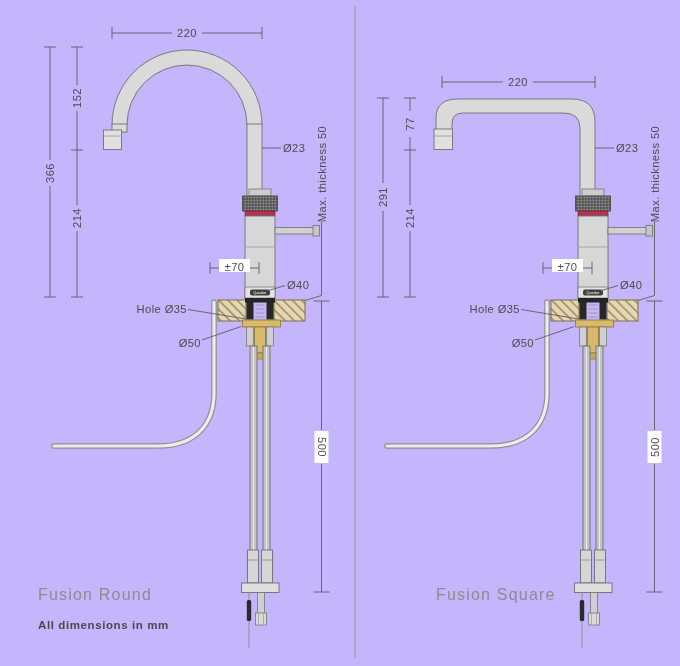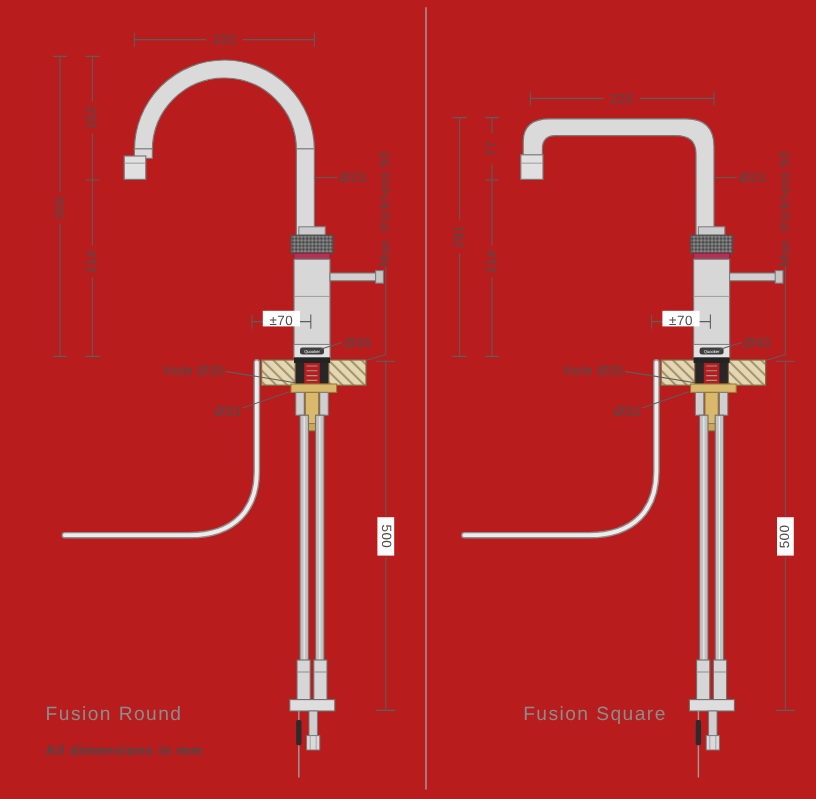--- a/index.html
+++ b/index.html
@@ -1,16 +1,16 @@
 <!DOCTYPE html>
 <html><head>
 <meta charset="utf-8">
 <style>
   html,body{margin:0;padding:0;background:#ffffff;}
-  .stage{position:relative;width:680px;height:666px;background:#b91c1c;overflow:hidden;
+  .stage{position:relative;width:680px;height:666px;background:#c4b5fd;overflow:hidden;
          font-family:"Liberation Sans",sans-serif;}
   svg{display:block;}
   svg text{font-family:"Liberation Sans",sans-serif;font-size:11.2px;fill:#4d4d4d;letter-spacing:0.4px;}
   svg text.title{font-size:16px;fill:#8c8c8c;letter-spacing:1.2px;}
   svg text.note{font-size:11.5px;font-weight:bold;fill:#4a4a4a;letter-spacing:0.6px;}
   svg text.logo{font-size:3.4px;fill:#ffffff;letter-spacing:0;}
 </style>
 </head>
 <body>
 

